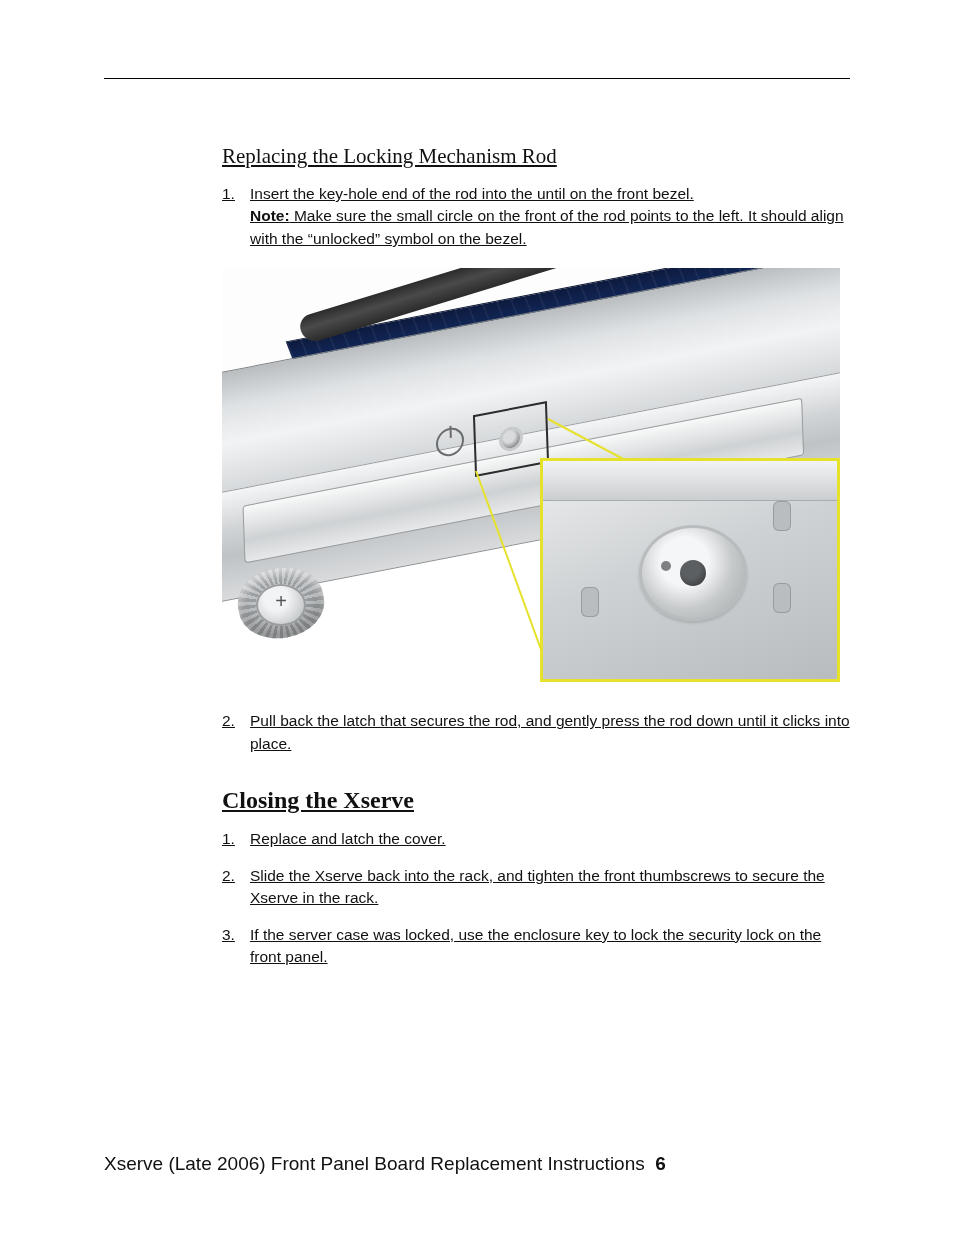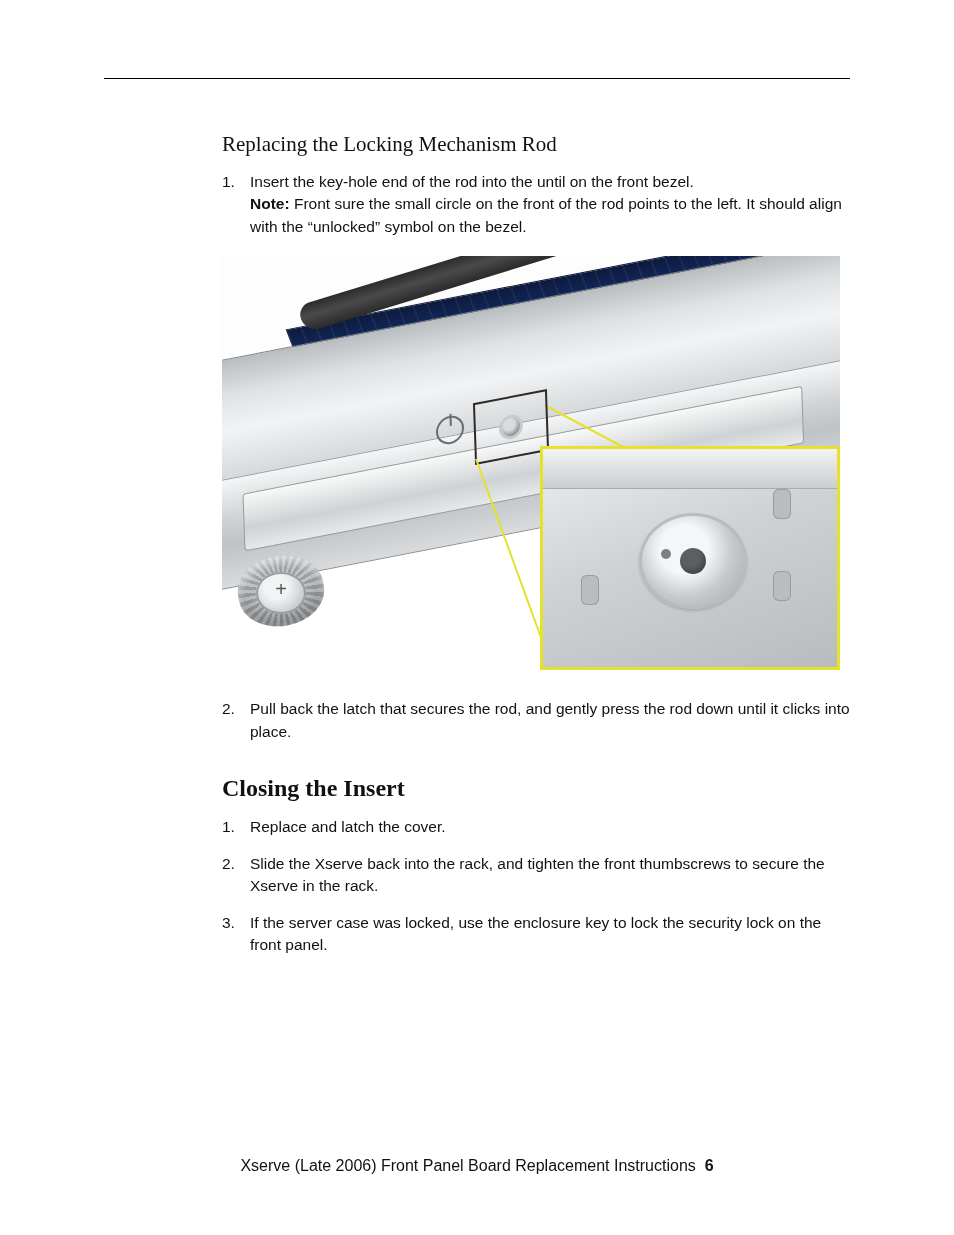--- a/index.html
+++ b/index.html
@@ -1,28 +1,28 @@
 <!DOCTYPE html>
 <html><head>
 <meta charset="utf-8">
 <style>
   * { box-sizing: border-box; margin: 0; padding: 0; }
   html, body { width: 954px; background: #fff; font-family: "Helvetica Neue", Helvetica, Arial, sans-serif; color: #111; }
   .page { width: 954px; min-height: 1235px; position: relative; padding: 0; }
   .rule { position: absolute; left: 104px; right: 104px; top: 78px; border-top: 1px solid #000; }
-  .content { position: absolute; left: 222px; right: 104px; top: 132px; }
+  .content { position: absolute; left: 222px; right: 104px; top: 144px; text-decoration: underline; }
   .subhead { font-family: "Times New Roman", Times, serif; font-size: 21px; font-weight: 400; margin-bottom: 14px; }
   .h2 { font-family: "Times New Roman", Times, serif; font-size: 24px; font-weight: 700; margin-top: 32px; margin-bottom: 14px; }
   ol.steps { list-style: none; padding: 0; margin: 0 0 18px 0; }
   ol.steps > li { display: flex; font-size: 15.5px; line-height: 1.45; margin-bottom: 14px; }
   ol.steps > li .num { width: 28px; flex: 0 0 28px; }
   ol.steps > li .body { flex: 1; }
   .bold { font-weight: 700; text-align: center; }
   .figure { width: 618px; height: 414px; margin: 10px 0 28px 0; position: relative; overflow: hidden; border: 0; }
-  .footer { position: absolute; left: 104px; right: 104px; bottom: 60px; text-align: center; font-size: 16px; }
+  .footer { position: absolute; left: 104px; right: 104px; bottom: 60px; text-align: left; font-size: 19px; }
   .footer .pg { font-weight: 700; }
 
   
   .fig-bg { position:absolute; inset:0; background: linear-gradient(180deg,#fdfdfd 0%,#fdfdfd 55%,#ffffff 55%,#ffffff 100%); }
   
   .slab { position:absolute; left:-60px; top:40px; width:780px; height:260px; transform: skewY(-9deg) rotate(-2deg); }
   .slab .top { position:absolute; left:0; top:0; width:100%; height:120px;
     background: linear-gradient(180deg,#b9bdc0 0%, #dfe2e4 30%, #f2f3f4 60%, #d6d9db 100%);
     border-top:1px solid #7f8284; }
   .slab .pcb { position:absolute; left:140px; top:-18px; width:640px; height:70px;
@@ -99,21 +99,21 @@
 
   <div class="content">
 
     <div class="subhead">Replacing the Locking Mechanism Rod</div>
 
     <ol class="steps">
       <li>
         <span class="num">1.</span>
         <span class="body">
           <span>Insert the key-hole end of the rod into the until on the front bezel.</span><br>
-          <span class="bold">Note:</span><span> Front sure the small circle on the front of the rod points to the left. It should align with the “unlocked” symbol on the bezel.</span>
+          <span class="bold">Note:</span><span> Make sure the small circle on the front of the rod points to the left. It should align with the “unlocked” symbol on the bezel.</span>
         </span>
       </li>
     </ol>
 
     <div class="figure">
       <div class="fig-bg"></div>
       <div class="vents"></div>
       <div class="slab">
         <div class="pcb"></div>
         <div class="top"></div>
@@ -145,21 +145,21 @@
 
     <ol class="steps">
       <li>
         <span class="num">2.</span>
         <span class="body">
           <span>Pull back the latch that secures the rod, and gently press the rod down until it clicks into place.</span>
         </span>
       </li>
     </ol>
 
-    <div class="h2">Closing the Insert</div>
+    <div class="h2">Closing the Xserve</div>
 
     <ol class="steps">
       <li>
         <span class="num">1.</span>
         <span class="body">
           <span>Replace and latch the cover.</span>
         </span>
       </li>
       <li>
         <span class="num">2.</span>

